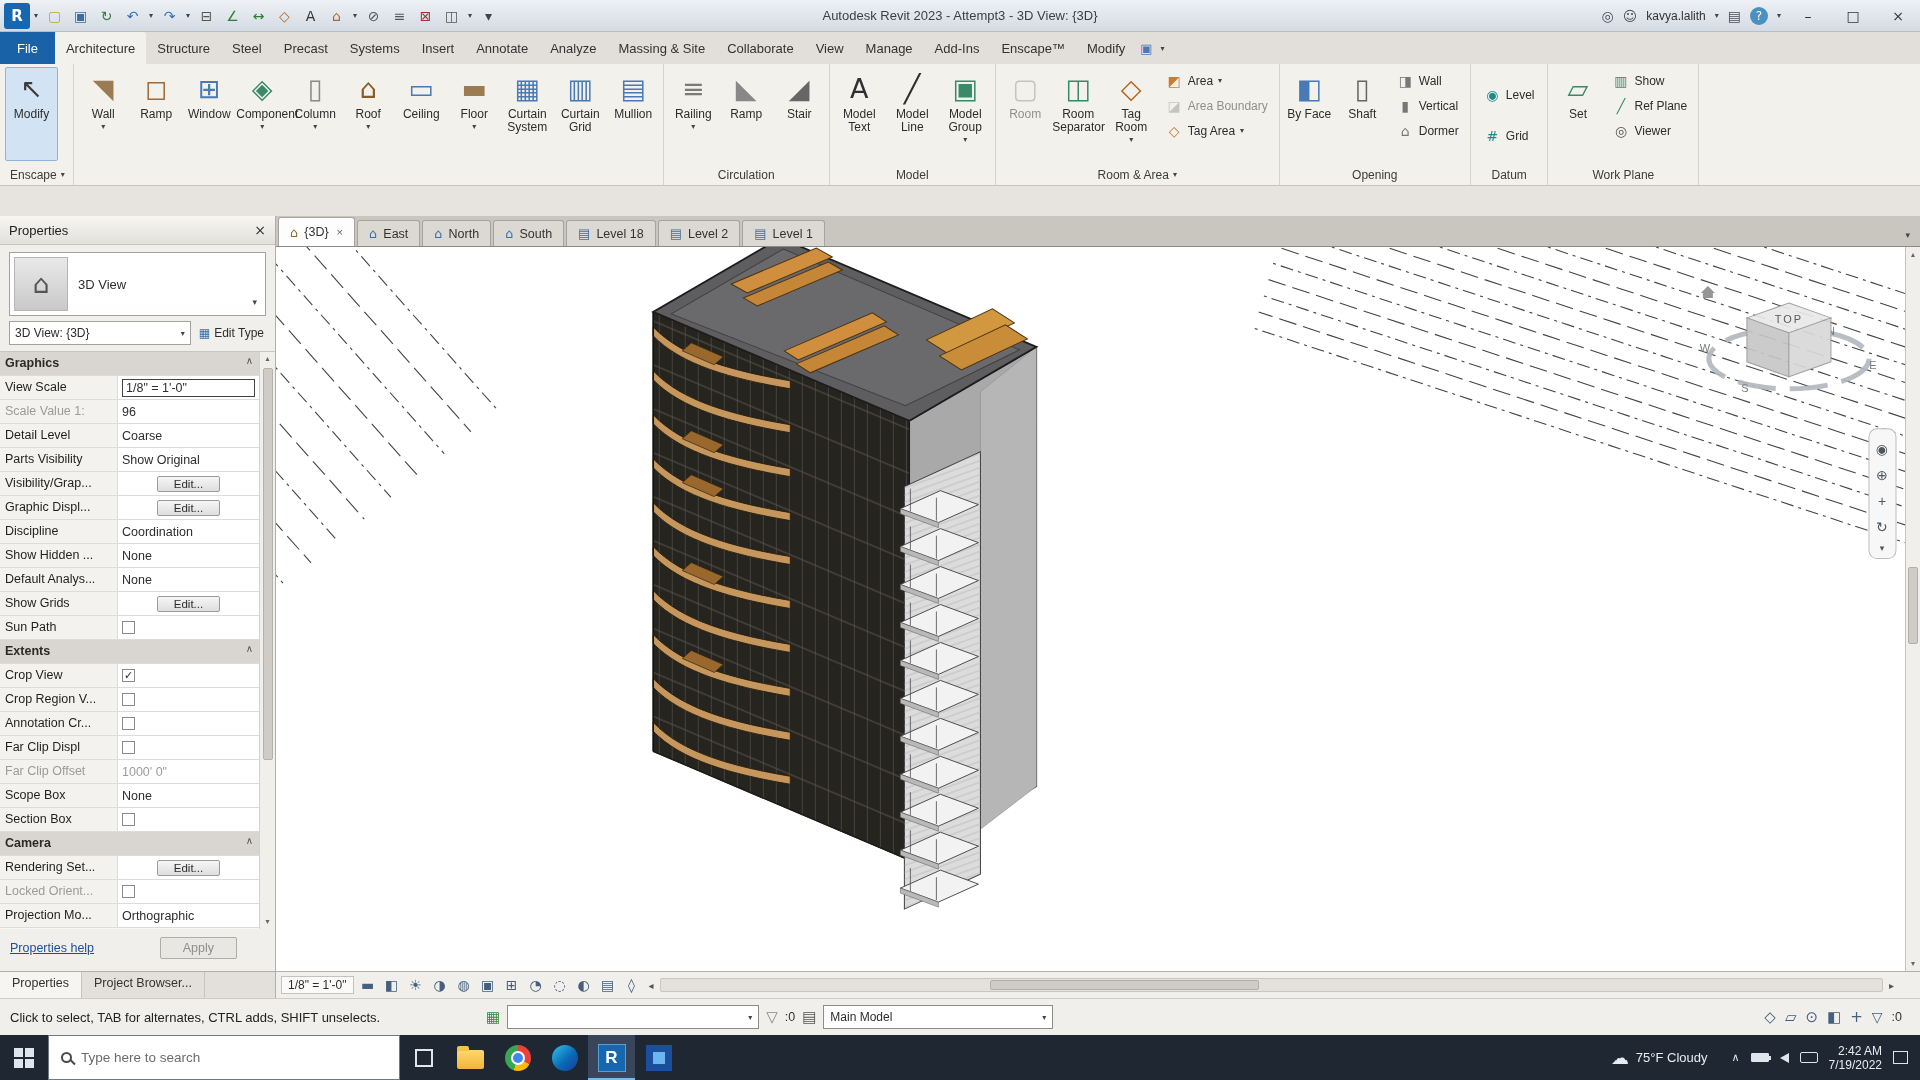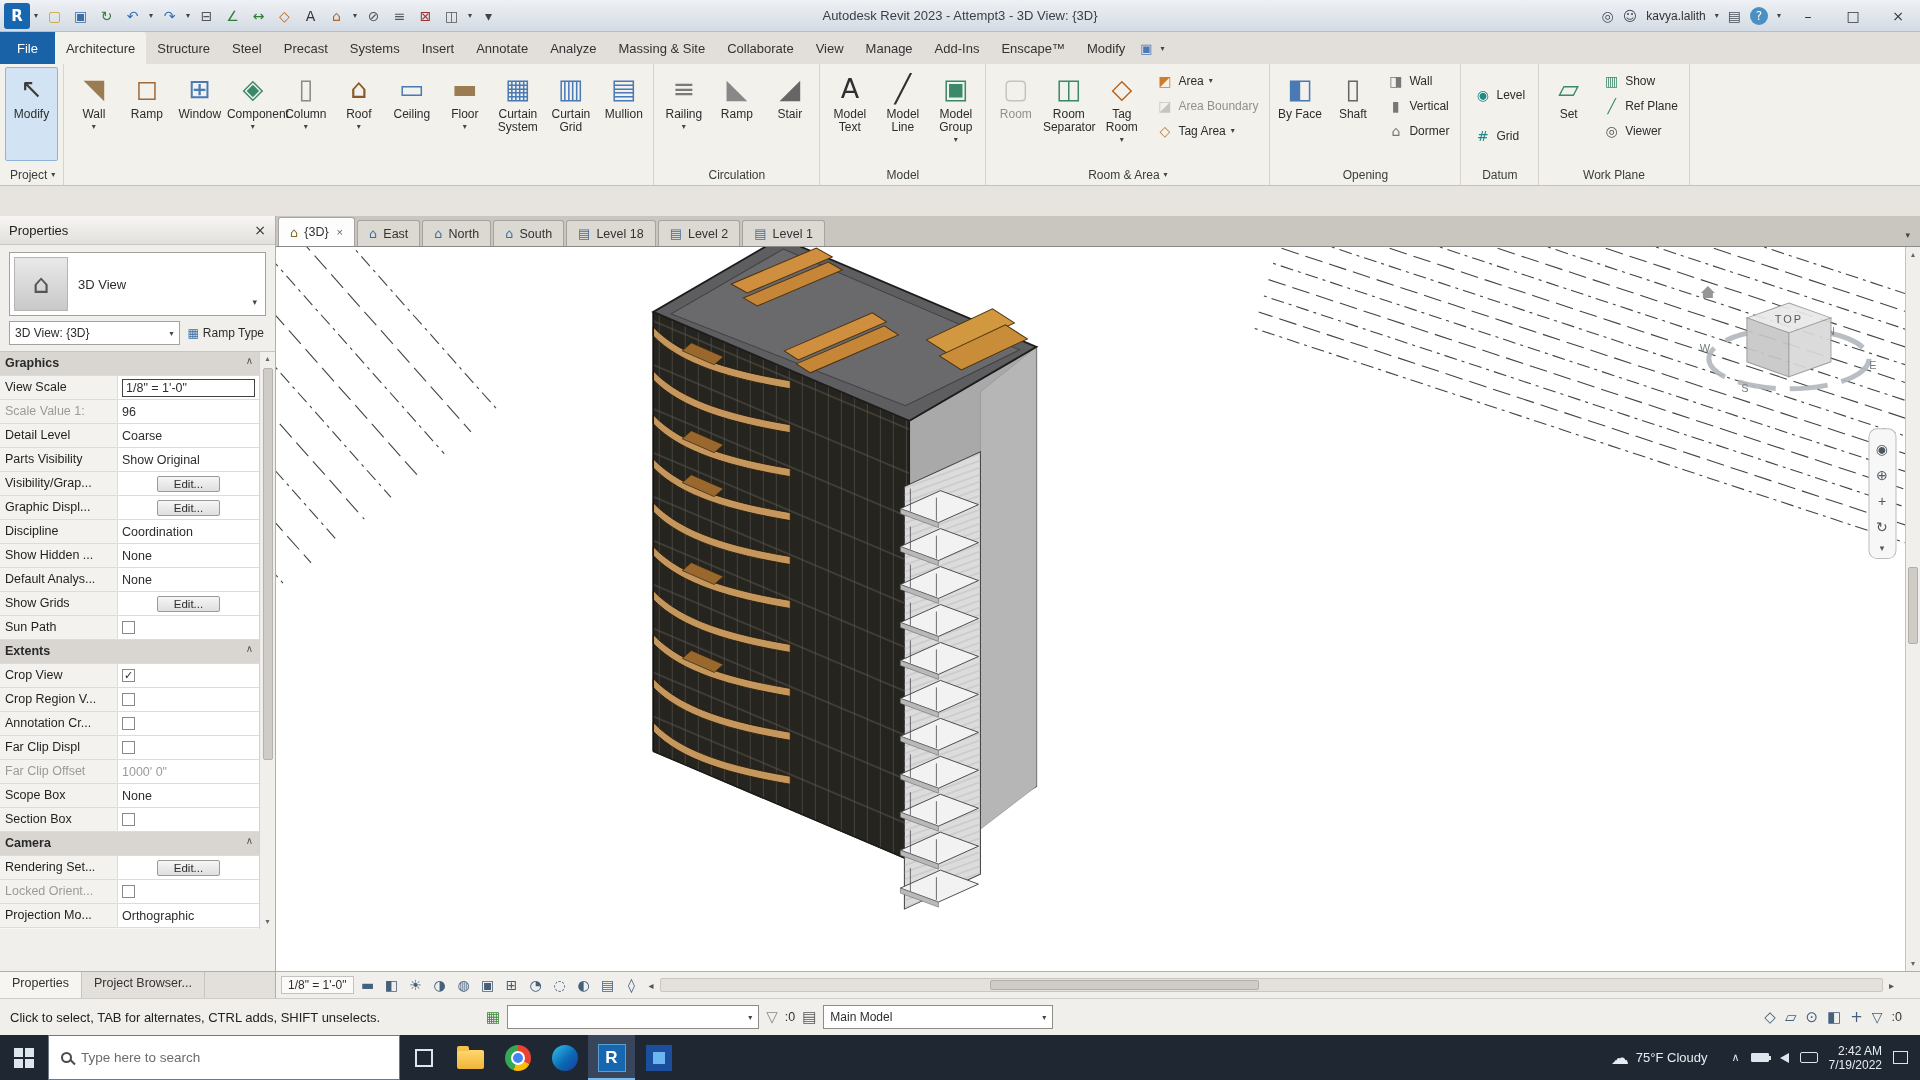--- a/index.html
+++ b/index.html
@@ -308,21 +308,21 @@
 
                   <div class="rbtn large selected" data-name="ribbon-button">
                     <span class="ric" data-icon="icon" data-name="modify-cursor-icon" style="color: rgb(60, 60, 60);">↖</span>
                     <span class="rlabel">Modify</span>
 
                   </div>
                 </div>
             </div>
           </div>
         <div class="panel-label" data-name="panel-label">
-          <span>Project</span>
+          <span>Enscape</span>
           <span class="parrow" data-icon="caret-down-icon" data-name="caret-down-icon" style="color: rgb(68, 68, 68);">▾</span>
         </div>
       </div>
 
       <div class="panel" data-name="ribbon-panel">
         <div class="panel-content">
 
             <div class="col large">
               <div class="colbtns">
 
@@ -733,21 +733,21 @@
         <span class="type-name">3D View</span>
         <span class="ts-caret" data-icon="caret-down-icon" data-name="caret-down-icon" style="color: rgb(68, 68, 68);">▾</span>
       </div>
       <div class="instance-row" data-name="instance-row">
         <div class="inst-combo" data-name="instance-selector">
           <span>3D View: {3D}</span>
           <span class="caret" data-icon="caret-down-icon" data-name="caret-down-icon" style="color: rgb(68, 68, 68);">▾</span>
         </div>
         <div class="edit-type" data-name="edit-type-button">
           <span data-icon="edit-type-icon" data-name="edit-type-icon" style="color: rgb(58, 110, 165);">▦</span>
-          <span>Ramp Type</span>
+          <span>Edit Type</span>
         </div>
       </div>
       <div class="prop-grid" data-name="property-grid">
         <div class="prop-rows">
 
             <div class="prop-row kind-section" data-name="property-row">
               <div class="prop-label">Graphics</div>
 
               <span class="sec-chev" data-icon="collapse-icon" data-name="collapse-icon" style="color: rgb(85, 85, 85);">∧</span>
             </div>
@@ -962,20 +962,24 @@
 
               </div>
 
             </div>
           </div>
         <div class="grid-scroll" data-name="properties-scrollbar">
           <span class="gs-a" data-icon="scroll-up-icon" data-name="scroll-up-icon" style="color: rgb(102, 102, 102);">▴</span>
           <div class="gs-thumb" data-name="scrollbar-thumb"></div>
           <span class="gs-a bottom" data-icon="scroll-down-icon" data-name="scroll-down-icon" style="color: rgb(102, 102, 102);">▾</span>
         </div>
+      </div>
+      <div class="props-footer" data-name="properties-footer">
+        <span class="props-help" data-name="properties-help-link">Properties help</span>
+        <span class="apply-btn" data-name="apply-button">Apply</span>
       </div>
     </div>
 
     <div class="view-col" data-name="viewport-column">
       <div class="view-tabs-bar" data-name="view-tab-bar">
         <div class="view-tabs">
 
             <div class="vtab active" data-name="view-tab">
               <span class="vic" data-icon="icon" data-name="view-3d-icon" style="color: rgb(138, 106, 42);">⌂</span>
               <span>{3D}</span>

